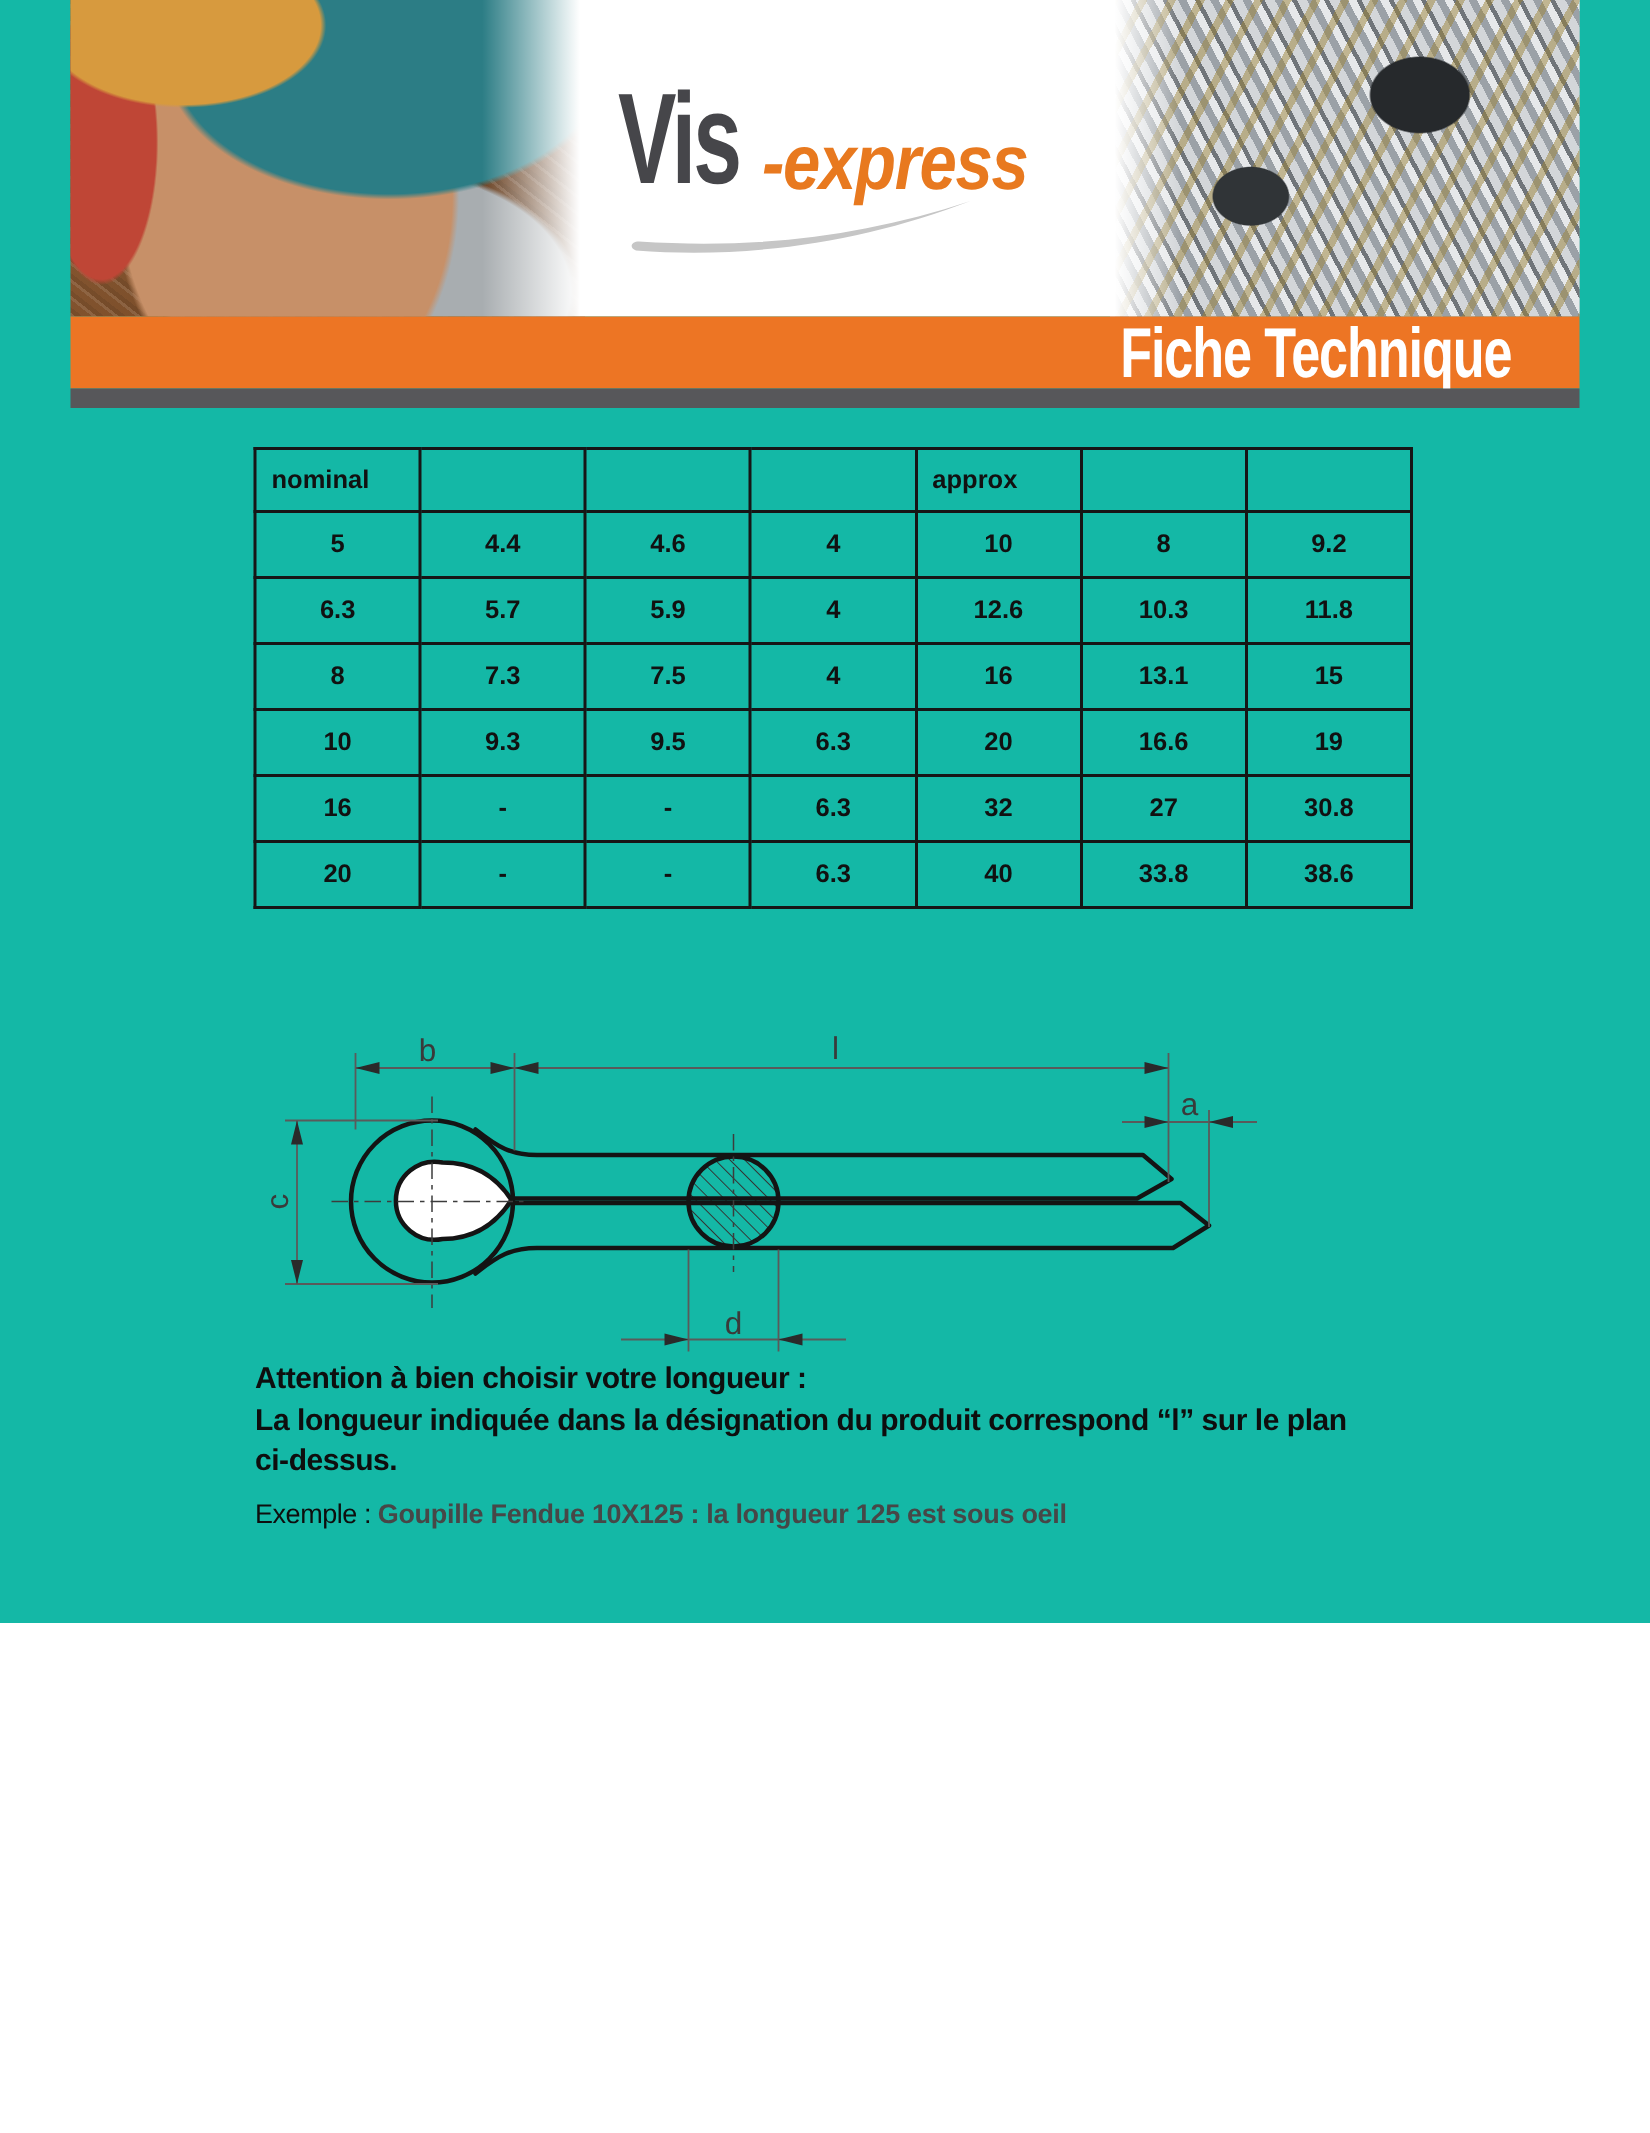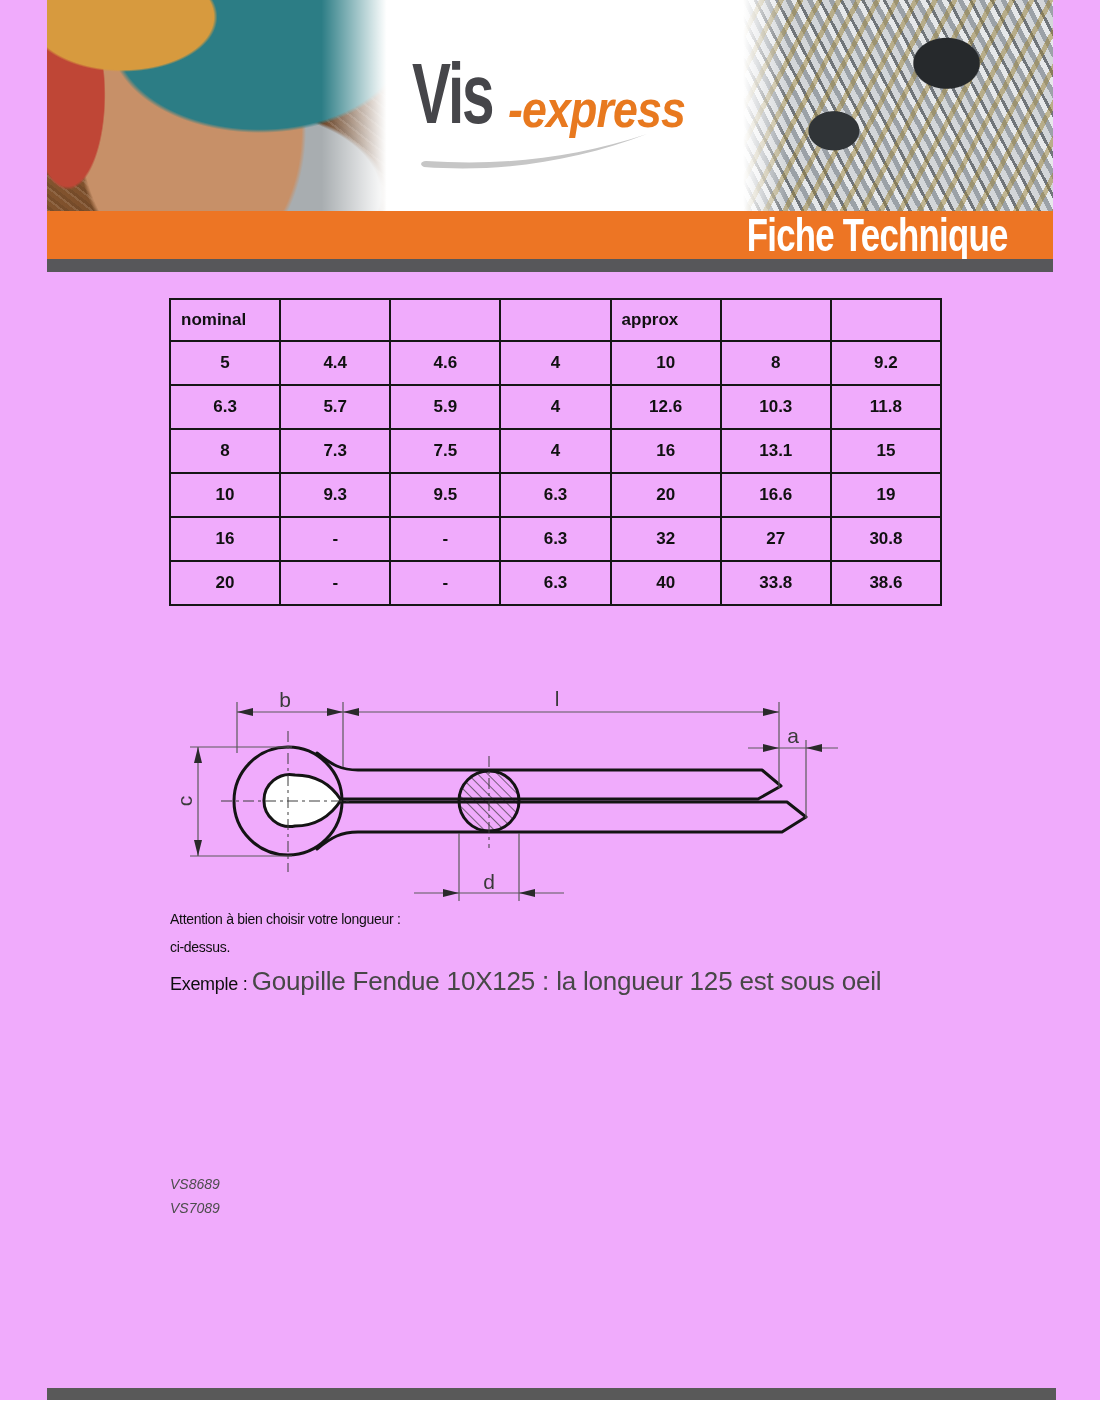--- a/index.html
+++ b/index.html
@@ -1,16 +1,16 @@
 <!DOCTYPE html>
 <html><head>
 <meta charset="utf-8">
 <style>
   html,body{margin:0;padding:0;background:#ffffff;}
-  .page{position:relative;width:1100px;height:1400px;background:#f0abfc;overflow:hidden;
+  .page{position:relative;width:1100px;height:1082px;background:#14b8a6;overflow:hidden;
         font-family:"Liberation Sans",sans-serif;}
 
   
   .photo-left{position:absolute;left:47px;top:0;width:343px;height:211px;
     background:
       linear-gradient(to right, rgba(255,255,255,0) 80%, #fff 99%),
       radial-gradient(95px 55px at 22% 8%, #d79a3e 96%, rgba(0,0,0,0) 100%),
       radial-gradient(38px 95px at 6% 45%, #bf4636 96%, rgba(0,0,0,0) 100%),
       radial-gradient(150px 95px at 62% 18%, #2c7d85 96%, rgba(0,0,0,0) 100%),
       radial-gradient(115px 150px at 42% 62%, #c79068 96%, rgba(0,0,0,0) 100%),
@@ -46,24 +46,24 @@
   .spec-table th,.spec-table td{border:2px solid #161616;overflow:hidden;}
   .spec-table th{height:40px;text-align:left;padding:0 0 0 10px;}
   .spec-table td{height:42px;text-align:center;padding:0;}
 
   
   .drawing-svg{position:absolute;left:0;top:0;}
   .dim-label{font-family:"Liberation Sans",sans-serif;font-size:21px;fill:#3a3a3a;}
 
   
   .notes{position:absolute;left:170px;top:906px;width:800px;color:#0e0e0e;}
-  .note-line{font-size:14px;font-weight:normal;line-height:27.5px;letter-spacing:-.3px;}
+  .note-line{font-size:20px;font-weight:bold;line-height:27.5px;letter-spacing:-.3px;}
   .example-line{margin-top:5px;line-height:30px;}
   .example-label{font-size:18px;font-weight:normal;letter-spacing:-.3px;}
-  .example-text{font-size:26px;font-weight:normal;color:#474747;letter-spacing:-.2px;}
+  .example-text{font-size:18px;font-weight:bold;color:#474747;letter-spacing:-.2px;}
 
   .codes{position:absolute;left:170px;top:1172px;font-size:14px;font-style:italic;
       color:#4d4d4d;line-height:24px;}
 
   .footer-bar{position:absolute;left:47px;top:1388px;width:1009px;height:34px;background:#595959;}
 </style>
 </head>
 <body>
 
 <div class="page">
@@ -205,20 +205,21 @@
 
     <text class="dim-label" x="285" y="707" text-anchor="middle">b</text>
     <text class="dim-label" x="557" y="706" text-anchor="middle">l</text>
     <text class="dim-label" x="793" y="743" text-anchor="middle">a</text>
     <text class="dim-label" x="192" y="801" text-anchor="middle" transform="rotate(-90 192 801)">c</text>
     <text class="dim-label" x="489" y="889" text-anchor="middle">d</text>
   </svg>
 
   <div class="notes">
     <div class="note-line">Attention à bien choisir votre longueur :</div>
+    <div class="note-line">La longueur indiquée dans la désignation du produit correspond “l” sur le plan</div>
     <div class="note-line">ci-dessus.</div>
     <div class="example-line">
       <span class="example-label">Exemple :</span>
       <span class="example-text">Goupille Fendue 10X125 : la longueur 125 est sous oeil</span>
     </div>
   </div>
 
   <div class="codes">
     <div>VS8689</div>
     <div>VS7089</div>

